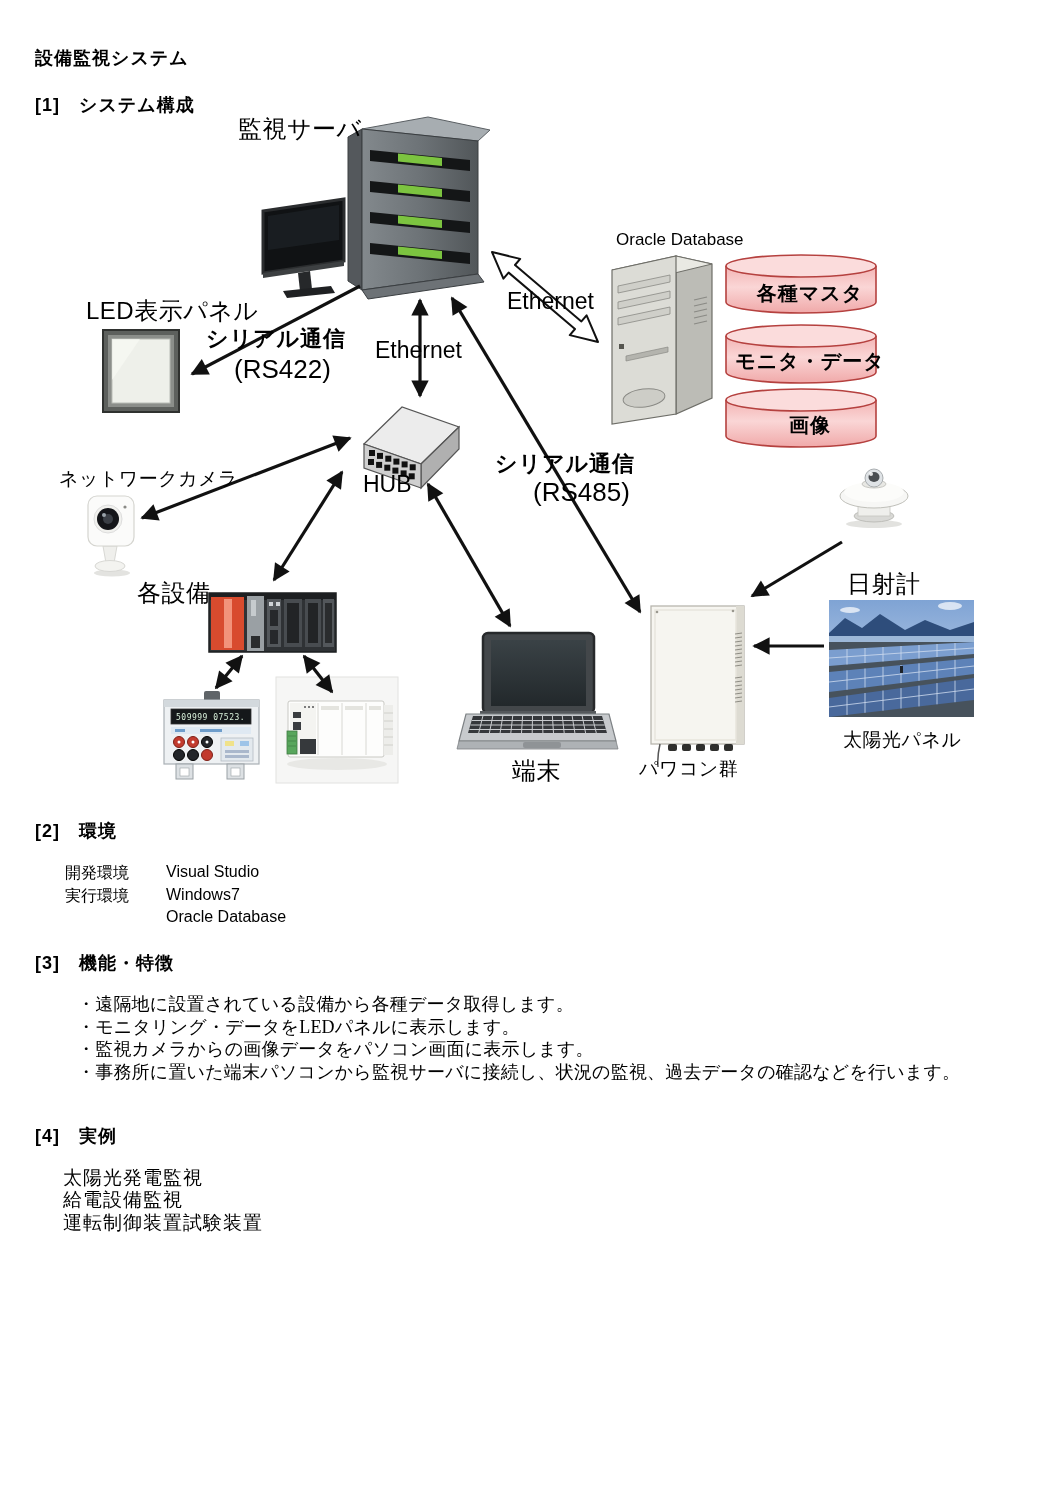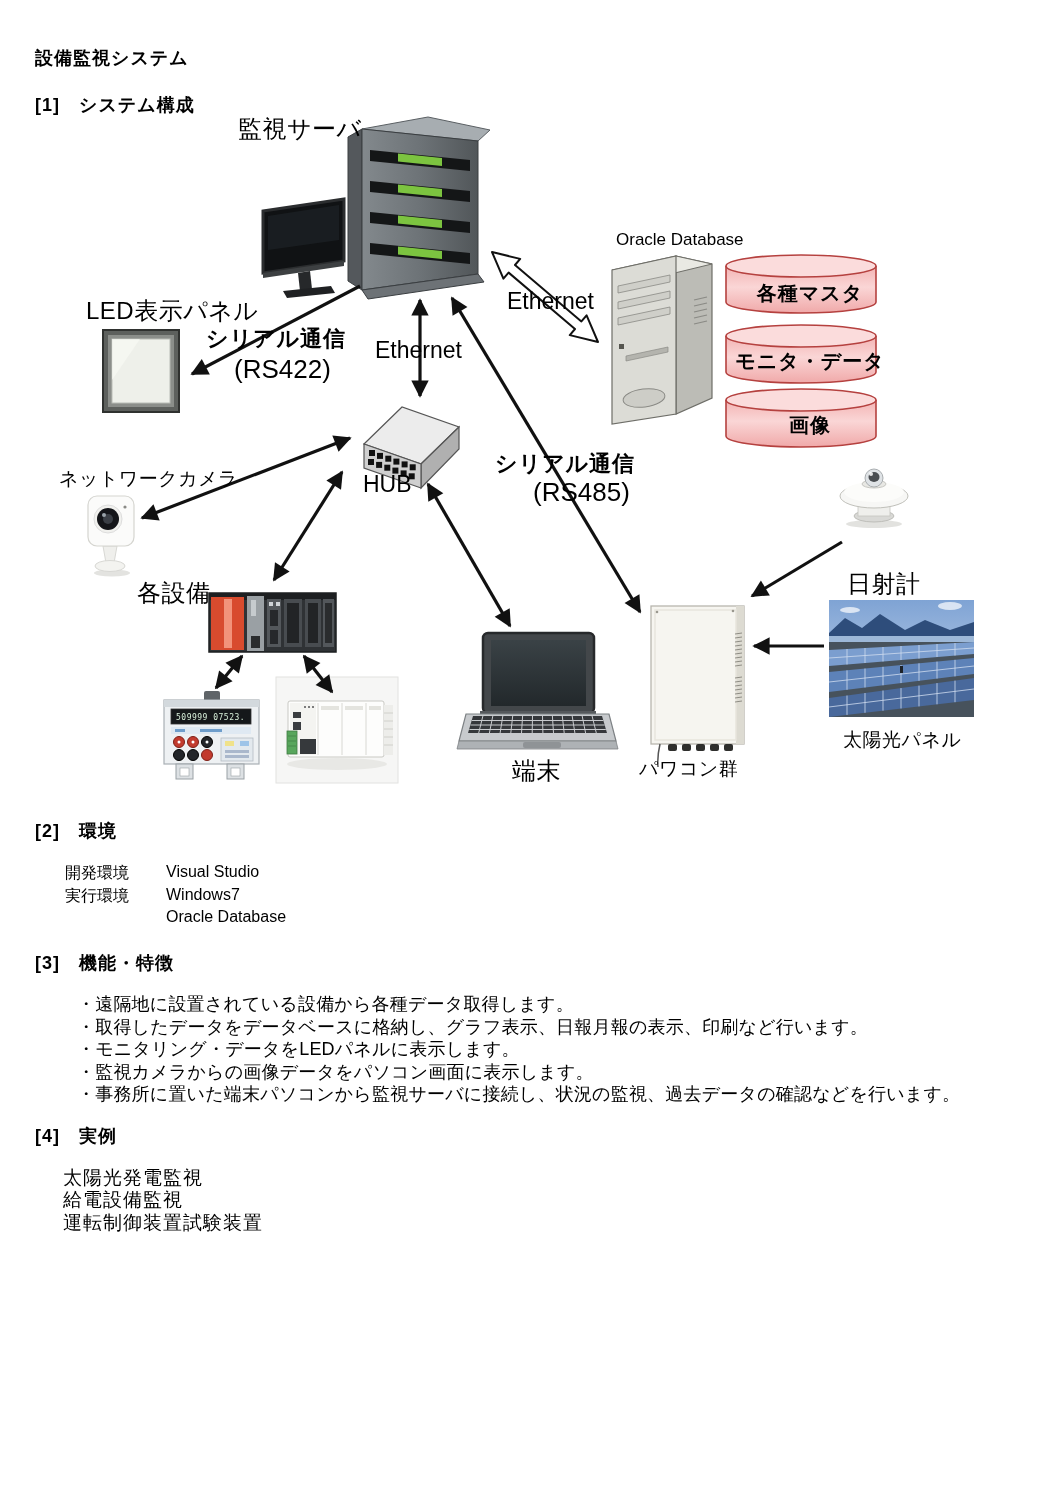--- a/index.html
+++ b/index.html
@@ -9,21 +9,21 @@
   .lbl{position:absolute;white-space:nowrap;color:#000;font-weight:500;}
   .jp20{font-size:24px;letter-spacing:.5px;}
   .jp19{font-size:19px;letter-spacing:.5px;}
   .link22{font-size:22px;font-weight:600;letter-spacing:1px;}
   .latin19{font-size:23px;font-weight:400;letter-spacing:0;}
   .latin17{font-size:17px;font-weight:400;}
   .rs-sub{font-size:26px;font-weight:500;}
   .doc-title{font-size:18px;font-weight:600;letter-spacing:1px;text-align:right;}
   .sec-head{font-size:18px;font-weight:600;letter-spacing:1px;}
   .row16{font-size:16px;font-weight:500;}
-  .bullets{font-size:18px;font-weight:500;line-height:22.5px;letter-spacing:.2px;}
+  .bullets{font-size:18px;font-weight:500;line-height:22.5px;letter-spacing:.2px;font-family:Liberation Serif, serif;}
   .items19{font-size:19px;font-weight:500;line-height:22.3px;letter-spacing:1px;}
   .cyl-label{position:absolute;width:168px;text-align:center;font-size:20px;font-weight:700;letter-spacing:1px;}
   svg{display:block;}
 </style>
 </head>
 <body>
 
 <div class="lbl doc-title" style="left:35px;top:46px;">設備監視システム</div>
 <div class="lbl sec-head" style="left:35px;top:93px;">[1]　システム構成</div>
 
@@ -337,21 +337,20 @@
 <div class="lbl sec-head" style="left:35px;top:819px;">[2]　環境</div>
 <div class="lbl row16" style="left:65px;top:863px;">開発環境</div>
 <div class="lbl row16" style="left:166px;top:863px;">Visual Studio</div>
 <div class="lbl row16" style="left:65px;top:886px;">実行環境</div>
 <div class="lbl row16" style="left:166px;top:886px;">Windows7</div>
 <div class="lbl row16" style="left:166px;top:908px;">Oracle Database</div>
 
 <div class="lbl sec-head" style="left:35px;top:951px;">[3]　機能・特徴</div>
 <div class="abs bullets" style="left:77px;top:993px;width:950px;">
   <div>・遠隔地に設置されている設備から各種データ取得します。</div>
-  <div>・取得したデータをデータベースに格納し、グラフ表示、日報月報の表示、印刷など行います。</div>
   <div>・モニタリング・データをLEDパネルに表示します。</div>
   <div>・監視カメラからの画像データをパソコン画面に表示します。</div>
   <div>・事務所に置いた端末パソコンから監視サーバに接続し、状況の監視、過去データの確認などを行います。</div>
 </div>
 
 <div class="lbl sec-head" style="left:35px;top:1124px;">[4]　実例</div>
 <div class="abs items19" style="left:63px;top:1167px;width:500px;">
   <div>太陽光発電監視</div>
   <div>給電設備監視</div>
   <div>運転制御装置試験装置</div>

